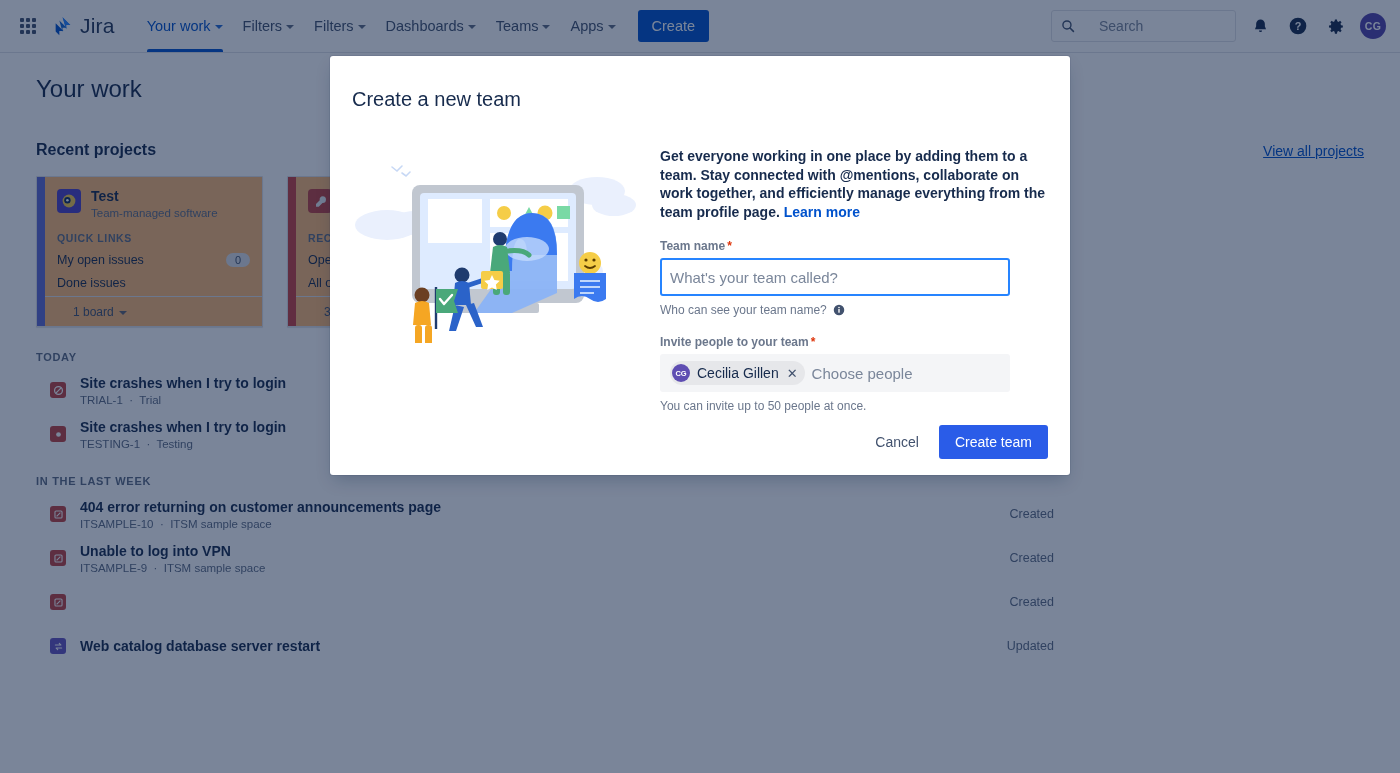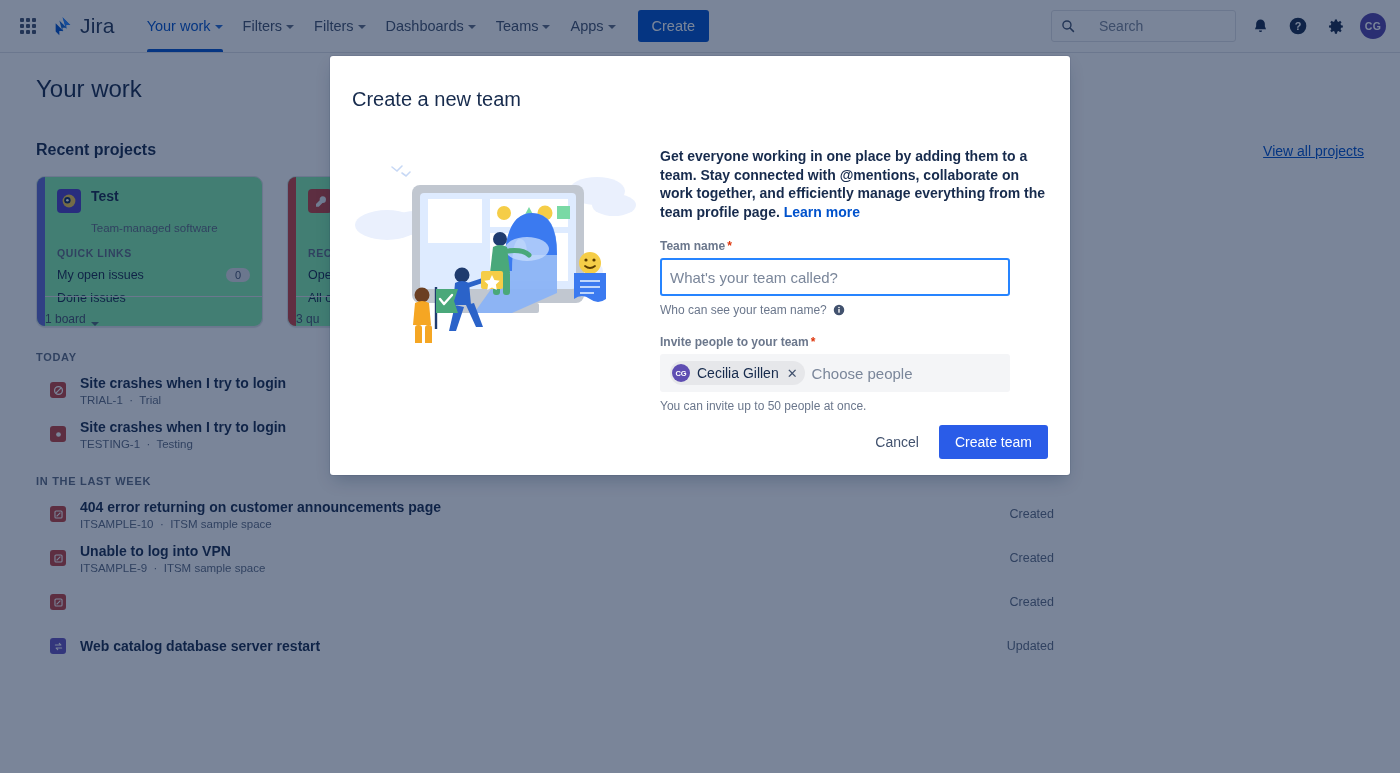--- a/index.html
+++ b/index.html
@@ -78,41 +78,41 @@
   
   .content { position: absolute; top: 53px; left: 0; right: 0; bottom: 0; padding: 0 36px; }
   .page-title { font-size: 24px; color: #172b4d; font-weight: 500; margin: 22px 0 0 0; }
 
   .section-head { display: flex; align-items: flex-end; margin-top: 38px; }
   .section-title { font-size: 16px; color: #172b4d; font-weight: 700; }
   .viewall { margin-left: auto; font-size: 14px; color: #0052cc; text-decoration: underline; cursor: pointer; }
 
   .cards { display: flex; gap: 24px; margin-top: 17px; }
   .card {
-    width: 227px; height: 151px; background: #86efac;
-    border: 1px solid #dfe1e6; border-radius: 9px;
+    width: 227px; height: 151px; background: #fdba74;
+    border: 1px solid #dfe1e6; border-radius: 1px;
     position: relative; overflow: hidden;
     box-shadow: 0 1px 1px rgba(9,30,66,0.13);
   }
   .card .stripe { position: absolute; left: 0; top: 0; bottom: 0; width: 8px; }
   .card-body { padding: 12px 12px 0 20px; }
   .card-top { display: flex; gap: 10px; align-items: flex-start; }
   .proj-icon { width: 24px; height: 24px; border-radius: 4px; flex: none; display:flex;align-items:center;justify-content:center;}
   .proj-name { font-size: 14px; font-weight: 700; color: #172b4d; line-height: 15px; }
-  .proj-type { font-size: 11.5px; color: #5e6c84; margin-top: 18px; }
+  .proj-type { font-size: 11.5px; color: #5e6c84; margin-top: 3px; }
   .quick-label { font-size: 10.5px; color: #5e6c84; font-weight: 600; letter-spacing: .6px; margin-top: 13px; }
   .quick-row { display: flex; align-items: center; font-size: 12.5px; color: #172b4d; margin-top: 9px; }
   .badge-count {
     margin-left: auto; background: #dfe1e6; color: #42526e;
     border-radius: 10px; font-size: 11px; padding: 1px 9px;
   }
   .card-foot {
     position: absolute; left: 8px; right: 0; bottom: 0; height: 30px;
-    border-top: 1px solid #dfe1e6; display: flex; align-items: flex-end;
-    padding: 0 0; font-size: 12px; color: #42526e; gap: 5px;
+    border-top: 1px solid #dfe1e6; display: flex; align-items: center;
+    padding: 0 28px; font-size: 12px; color: #42526e; gap: 5px;
   }
 
   
   .tabs { display: flex; align-items: center; gap: 22px; margin-top: 36px; border-bottom: 2px solid #dfe1e6; position: relative;}
   .tab {
     position: relative; font-size: 14px; color: #42526e;
     padding-bottom: 11px; cursor: pointer; display: flex; align-items: center; gap: 8px;
     white-space: nowrap;
   }
   .tab.active { color: #0052cc; font-weight: 500; }

